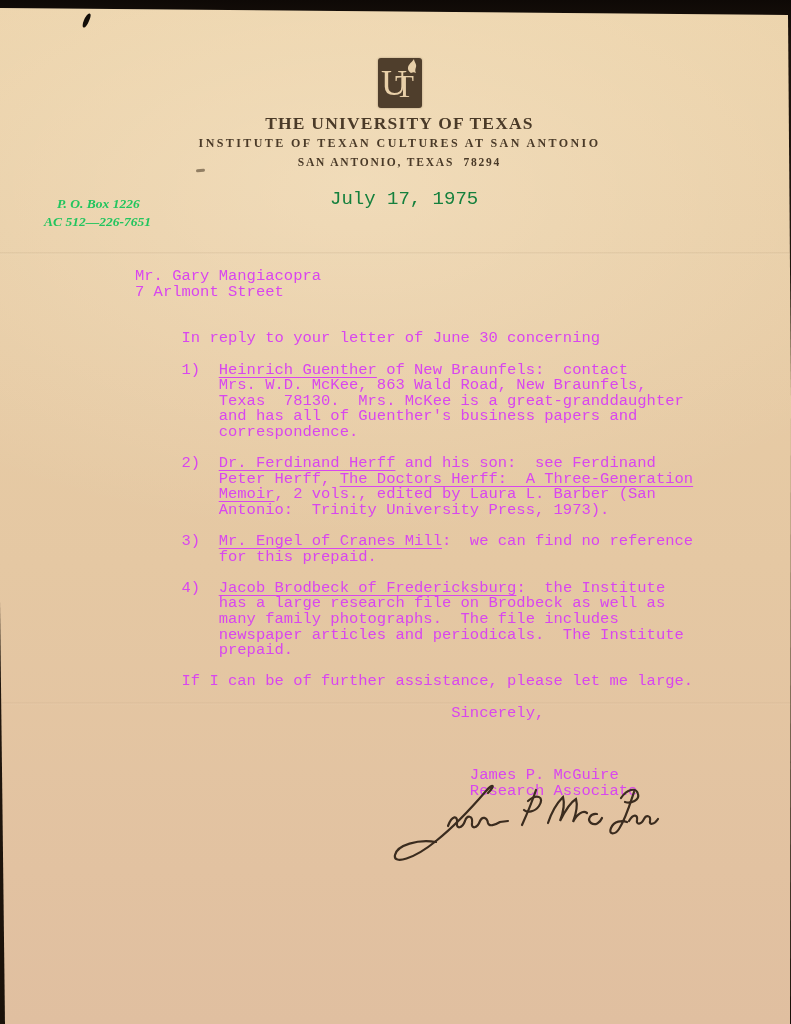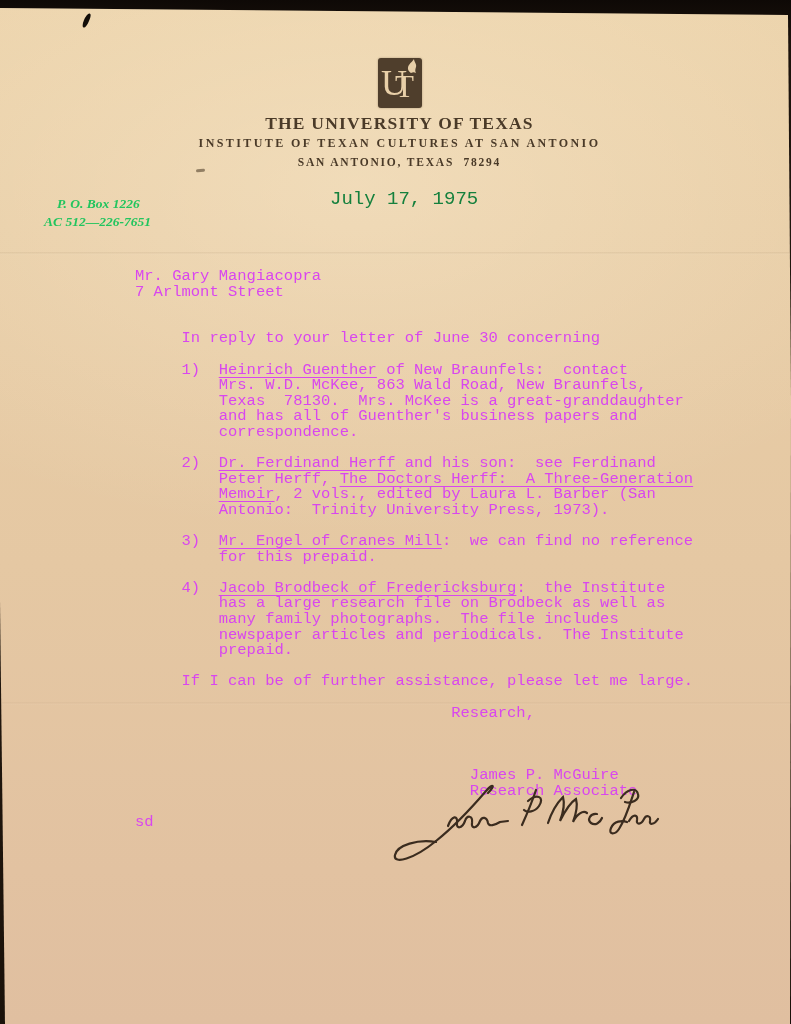--- a/index.html
+++ b/index.html
@@ -142,28 +142,27 @@
     <div class="tline"><span>         for this prepaid.</span></div>
     <div class="tline"></div>
     <div class="tline"><span>     4)  </span><span class="u">Jacob Brodbeck of Fredericksburg</span><span>:  the Institute</span></div>
     <div class="tline"><span>         has a large research file on Brodbeck as well as</span></div>
     <div class="tline"><span>         many family photographs.  The file includes</span></div>
     <div class="tline"><span>         newspaper articles and periodicals.  The Institute</span></div>
     <div class="tline"><span>         prepaid.</span></div>
     <div class="tline"></div>
     <div class="tline"><span>     If I can be of further assistance, please let me large.</span></div>
     <div class="tline"></div>
-    <div class="tline"><span>                                  Research,</span></div>
+    <div class="tline"><span>                                  Sincerely,</span></div>
     <div class="tline"></div>
     <div class="tline"></div>
     <div class="tline"></div>
     <div class="tline"><span>                                    James P. McGuire</span></div>
     <div class="tline"><span>                                    Research Associate</span></div>
     <div class="tline"></div>
-    <div class="tline"><span>sd</span></div>
   </div>
 
 <svg class="signature" viewBox="0 0 280 84">
 
   <path d="M100,9 C108,1 105,-1 98,7 C86,21 68,41 48,57 C26,75 5,81 7,71 C9,61 30,55 48,58"></path>
 
   <path d="M60,42 C64,31 70,31 69,39 C68,45 74,45 77,37 C79,31 85,31 84,39 C83,45 89,45 92,37 C94,32 99,33 100,39 C101,43 107,41 112,38 L120,37"></path>
 
   <path d="M148,6 C144,18 139,30 134,41"></path>
   <path d="M140,17 C149,9 157,13 151,22 C147,28 139,29 136,26"></path>

